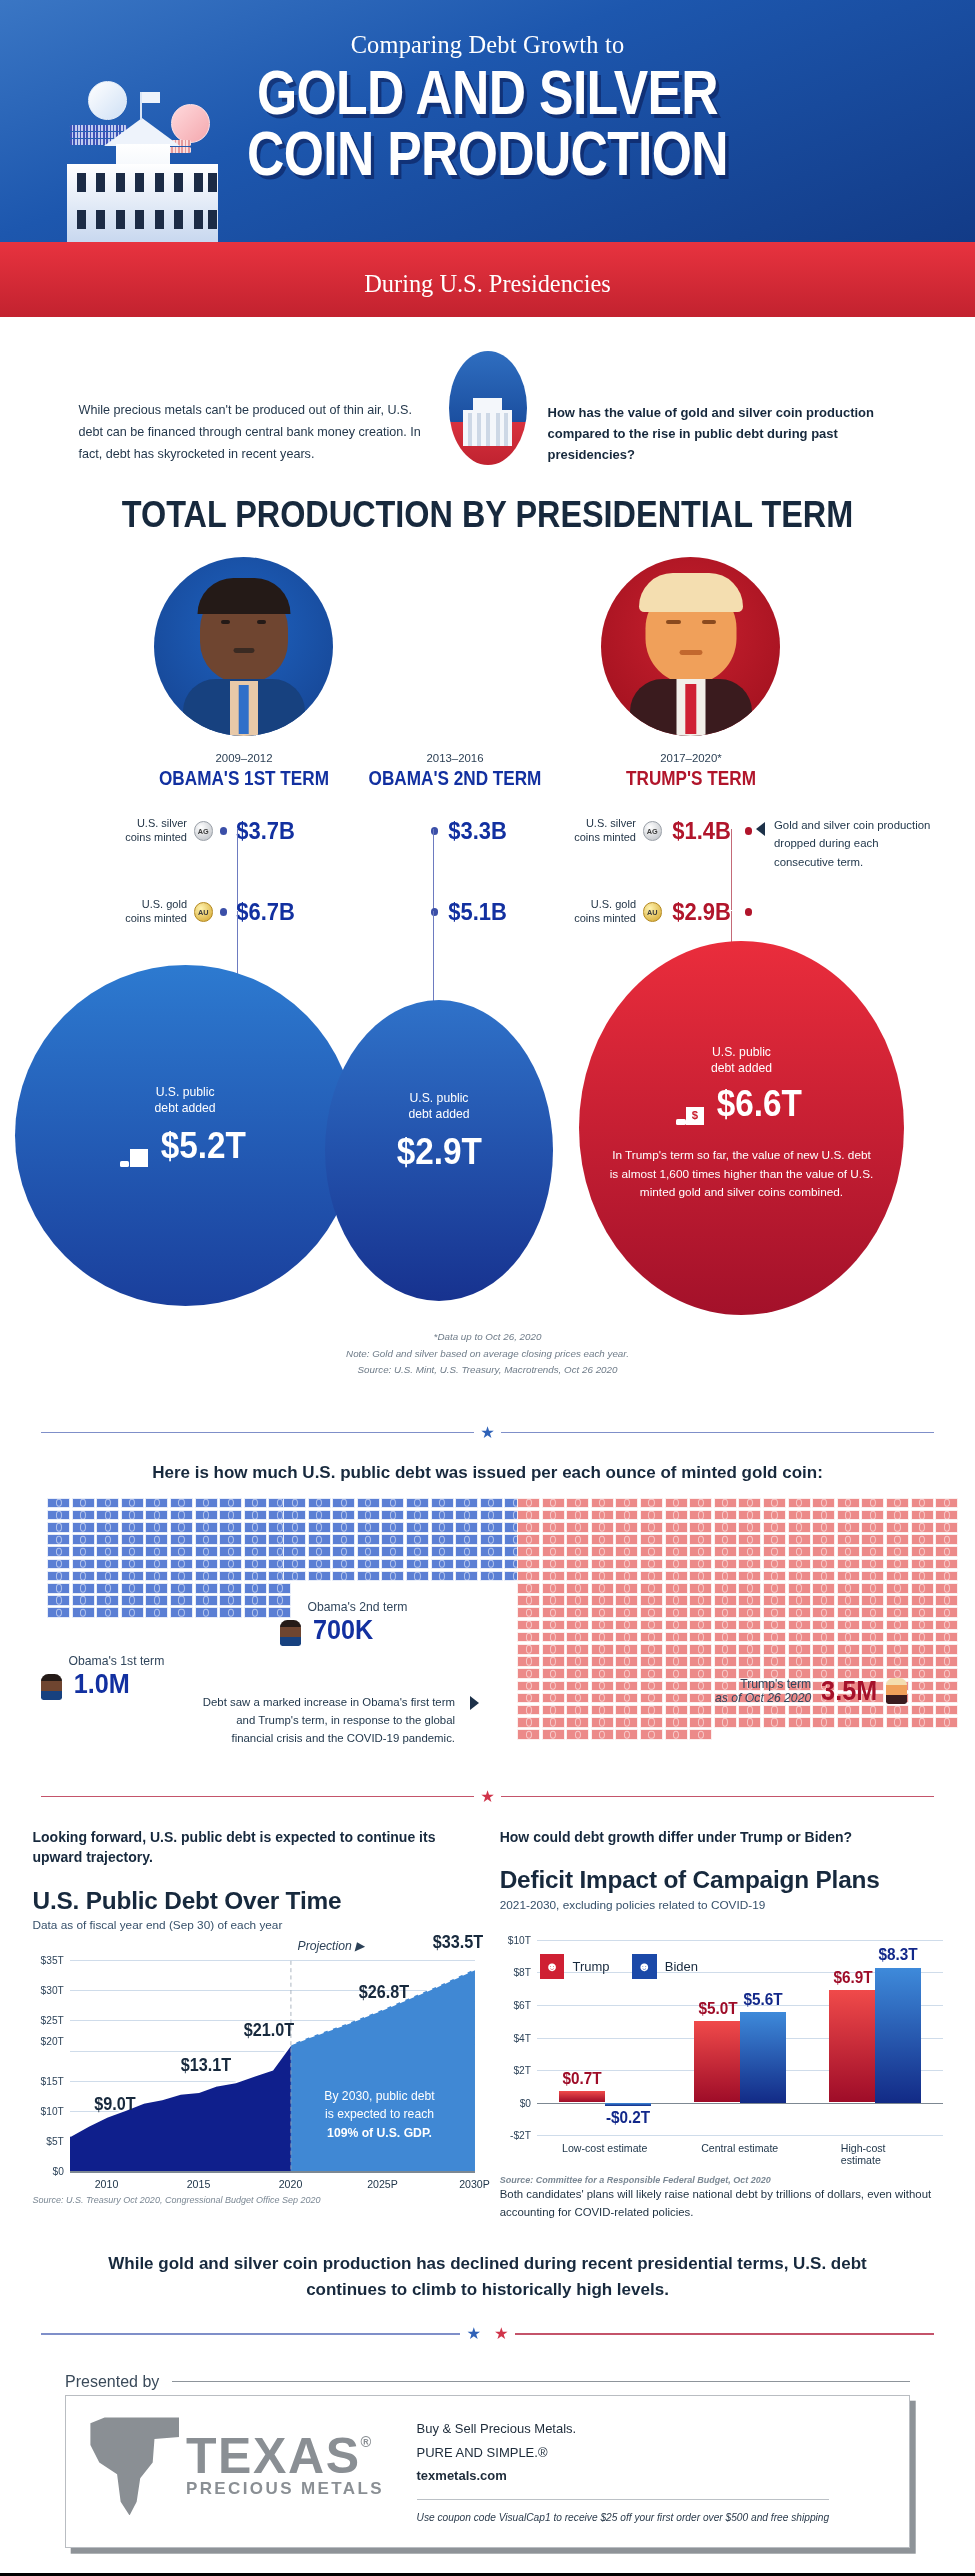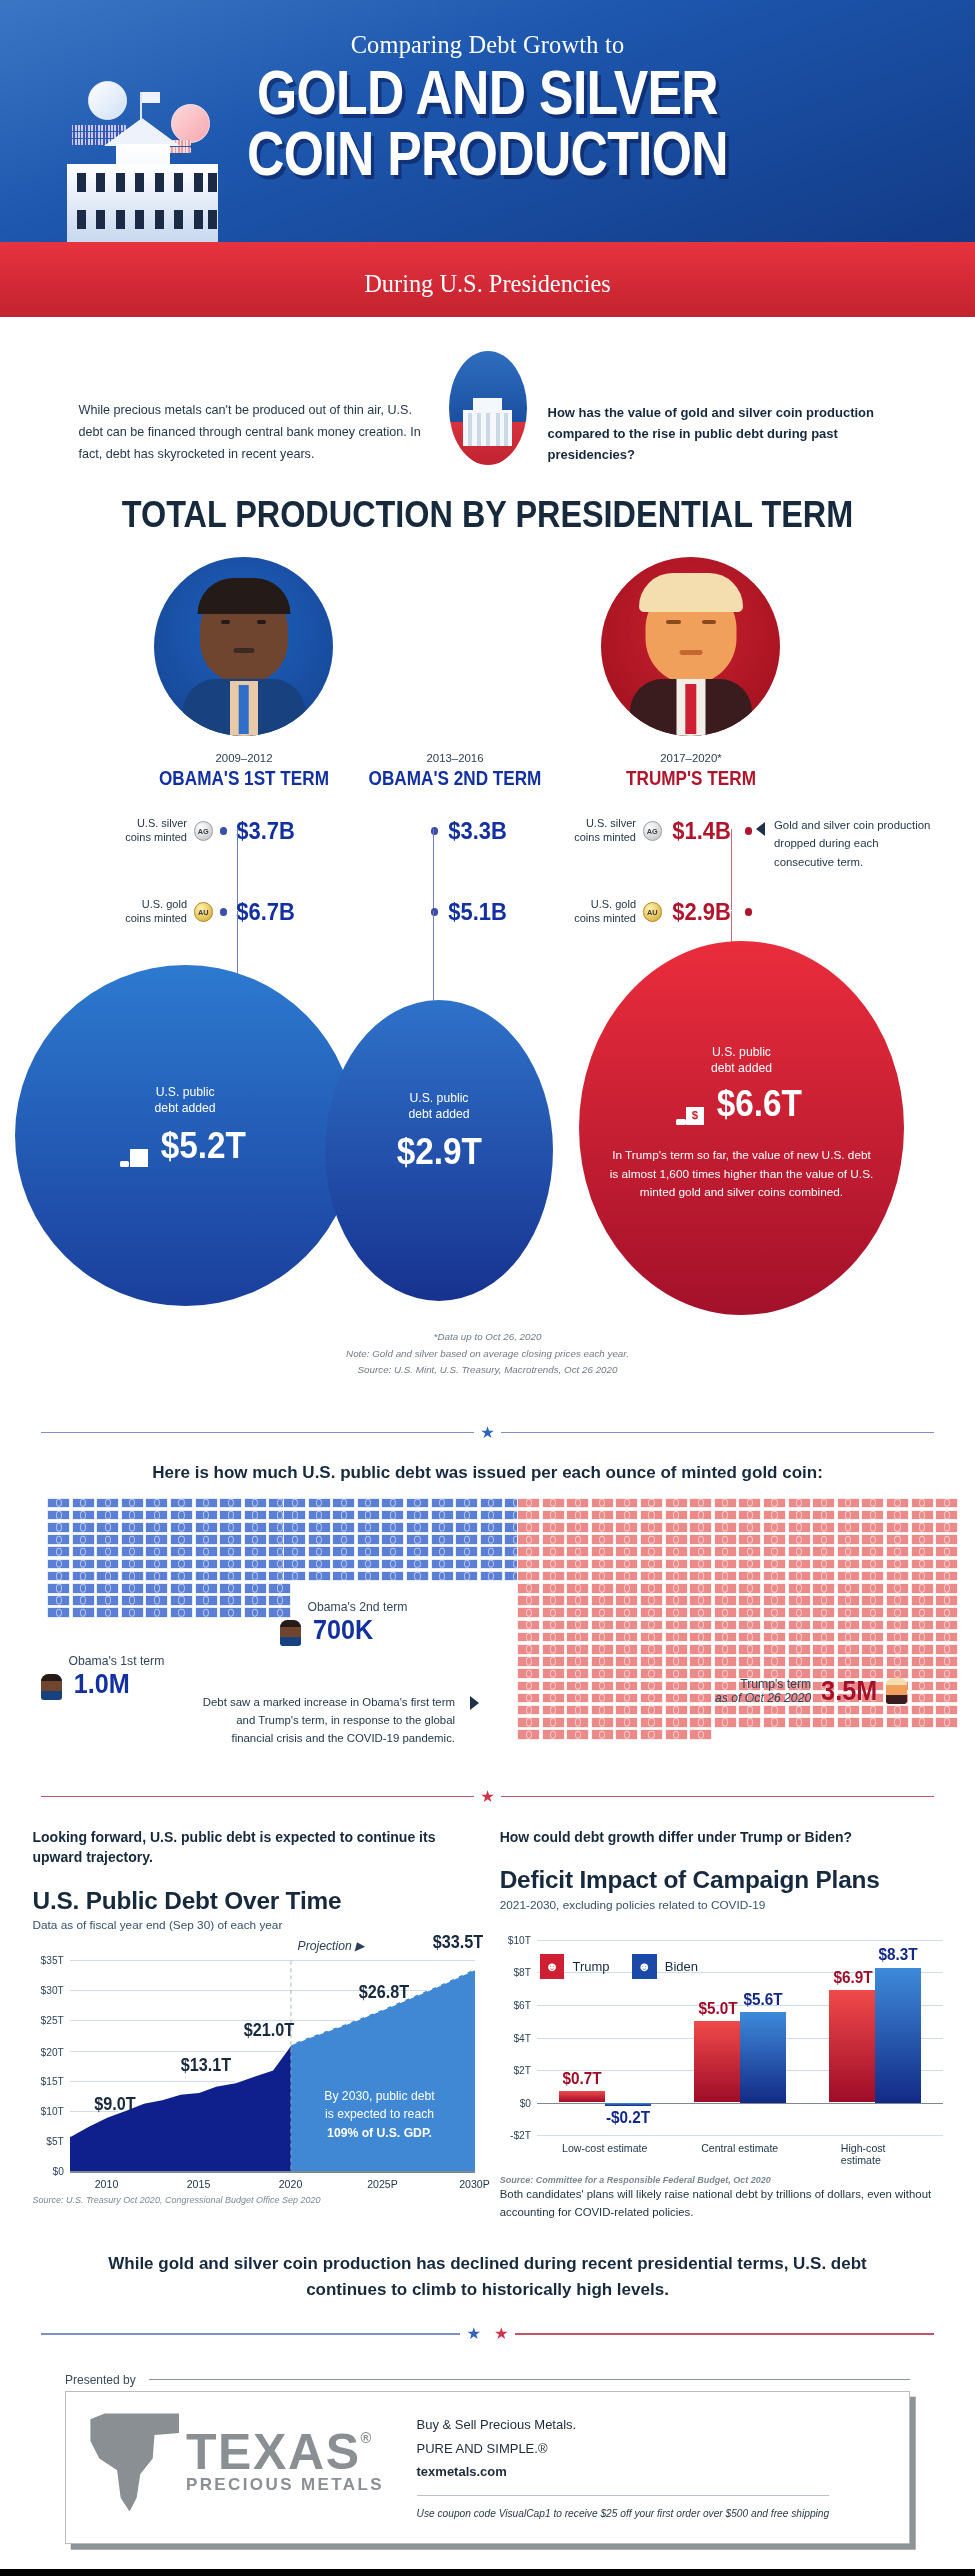--- a/index.html
+++ b/index.html
@@ -152,21 +152,21 @@
   .bar { position:absolute; bottom:0; }
   .bar.red { background: linear-gradient(180deg,#f04a4a 0%, #9e0c28 100%); }
   .bar.blue{ background: linear-gradient(180deg,#3e8ada 0%, #122a86 100%); }
   .legend { position:absolute; display:flex; align-items:center; gap:8.1px; font-size:13px; color:#17293d; }
   .legend .chip { width:24.4px;height:24.4px; display:flex;align-items:center;justify-content:center;color:#fff;font-size:13px;}
   .legend .chip.r { background:#cf2033; } .legend .chip.b { background:#1b49a8; }
 
   
   .conclusion { text-align:center; font-weight:700; font-size:17px; line-height:1.55; color:#17293d; padding: 6.5px 98px 0; }
   .sponsor-wrap { padding: 8.1px 65px 24.4px; }
-  .presented { display:flex; align-items:center; gap:13px; font-size:12px; color:#3a4a5a; margin-bottom:4.9px; }
+  .presented { display:flex; align-items:center; gap:13px; font-size:16px; color:#3a4a5a; margin-bottom:4.9px; }
   .presented .ln { flex:1; height:0.8px; background:#8d949b; }
   .sponsor-box { border:0.8px solid #b9bdc2; box-shadow: 5.7px 5.7px 0 #8e9398; padding: 21px 24.4px; display:flex; align-items:flex-start; gap:32.5px; background:#fff;}
   .tex-logo { display:flex; align-items:center; gap:6.5px; }
   .tex-shape { width:89px;height:98px; background:#8a8f94;
      clip-path: polygon(16% 0,100% 0,100% 20%,72% 22%,70% 46%,56% 62%,52% 86%,44% 100%,34% 86%,30% 58%,10% 46%,0 28%,0 6%); }
   .tex-word { font-weight:700; font-size:50px; color:#8a8f94; letter-spacing:1.6px; line-height:.9; }
   .tex-sub { font-weight:700; font-size:17px; color:#8a8f94; letter-spacing:2.4px; text-align:right;}
   .sp-right { font-size:13px; line-height:1.8; color:#1d2b3a; }
   .sp-right .b { font-weight:700; }
   .coupon { border-top:1.6px solid #bcc1c6; margin-top:11.4px; padding-top:9.8px; font-size:10.2px; font-style:italic; line-height:1.6; color:#2b3b4c;}
@@ -937,21 +937,21 @@
       <div class="ch-sub">Data as of fiscal year end (Sep 30) of each year</div>
       <div class="plot" id="areaPlot" style="height:211px;margin-left:37px;margin-top:28px;">
           <div class="ytick" style="top: 211px;">$0</div>
           <div class="gl" style="top: 181px;"></div>
           <div class="ytick" style="top: 181px;">$5T</div>
           <div class="gl" style="top: 151px;"></div>
           <div class="ytick" style="top: 151px;">$10T</div>
           <div class="gl" style="top: 121px;"></div>
           <div class="ytick" style="top: 121px;">$15T</div>
           <div class="gl" style="top: 91px;"></div>
-          <div class="ytick" style="top: 92px;">$20T</div>
+          <div class="ytick" style="top: 81px;">$20T</div>
           <div class="gl" style="top: 60px;"></div>
           <div class="ytick" style="top: 60px;">$25T</div>
           <div class="gl" style="top: 30px;"></div>
           <div class="ytick" style="top: 30px;">$30T</div>
           <div class="gl" style="top: 0px;"></div>
           <div class="ytick" style="top: 0px;">$35T</div>
           <svg width="405" height="211" style="position: absolute; left: 0px; top: 0px;" viewBox="0 0 499 260">
             <polygon points="0,260 0,216.9142857142857 22.681818181818183,204.28571428571428 45.36363636363637,193.14285714285717 68.04545454545455,184.9714285714286 90.72727272727273,176.05714285714285 113.4090909090909,171.6 136.0909090909091,164.9142857142857 158.77272727272728,162.68571428571428 181.45454545454547,154.51428571428573 204.13636363636365,150.8 226.8181818181818,142.62857142857143 249.5,135.2 272.1818181818182,104 272.1818181818182,260" fill="#0f1f8c"></polygon>
             <polygon points="272.1818181818182,260 272.1818181818182,104 294.8636363636364,95.08571428571429 317.54545454545456,86.91428571428571 340.2272727272727,78.74285714285716 362.90909090909093,69.82857142857142 385.59090909090907,60.91428571428571 408.2727272727273,51.25714285714284 430.95454545454544,41.599999999999994 453.6363636363636,31.94285714285715 476.3181818181818,21.542857142857144 499,11.142857142857139 499,260" fill="#4088d4"></polygon>
             <path d="M0,216.9142857142857 L22.681818181818183,204.28571428571428 L45.36363636363637,193.14285714285717 L68.04545454545455,184.9714285714286 L90.72727272727273,176.05714285714285 L113.4090909090909,171.6 L136.0909090909091,164.9142857142857 L158.77272727272728,162.68571428571428 L181.45454545454547,154.51428571428573 L204.13636363636365,150.8 L226.8181818181818,142.62857142857143 L249.5,135.2 L272.1818181818182,104" stroke="#ffffff" stroke-width="2.5" fill="none"></path>

